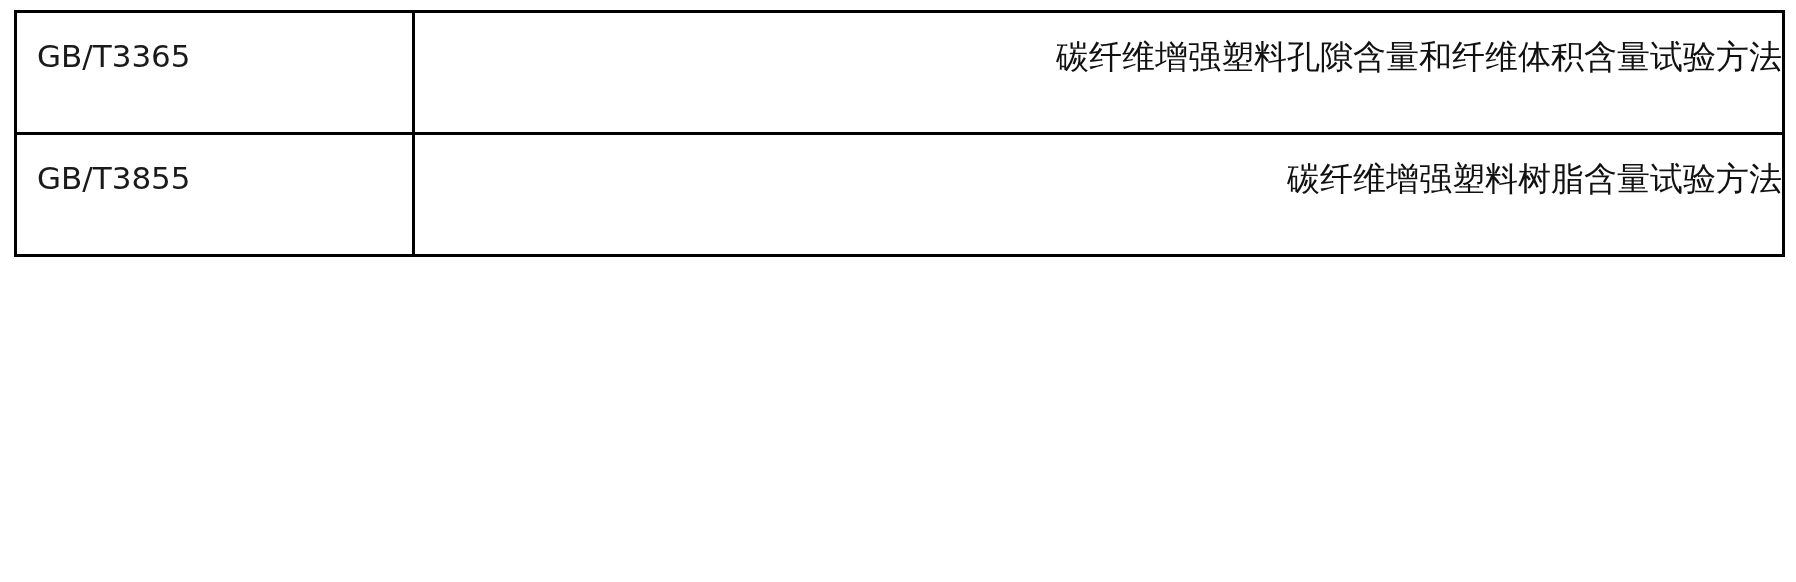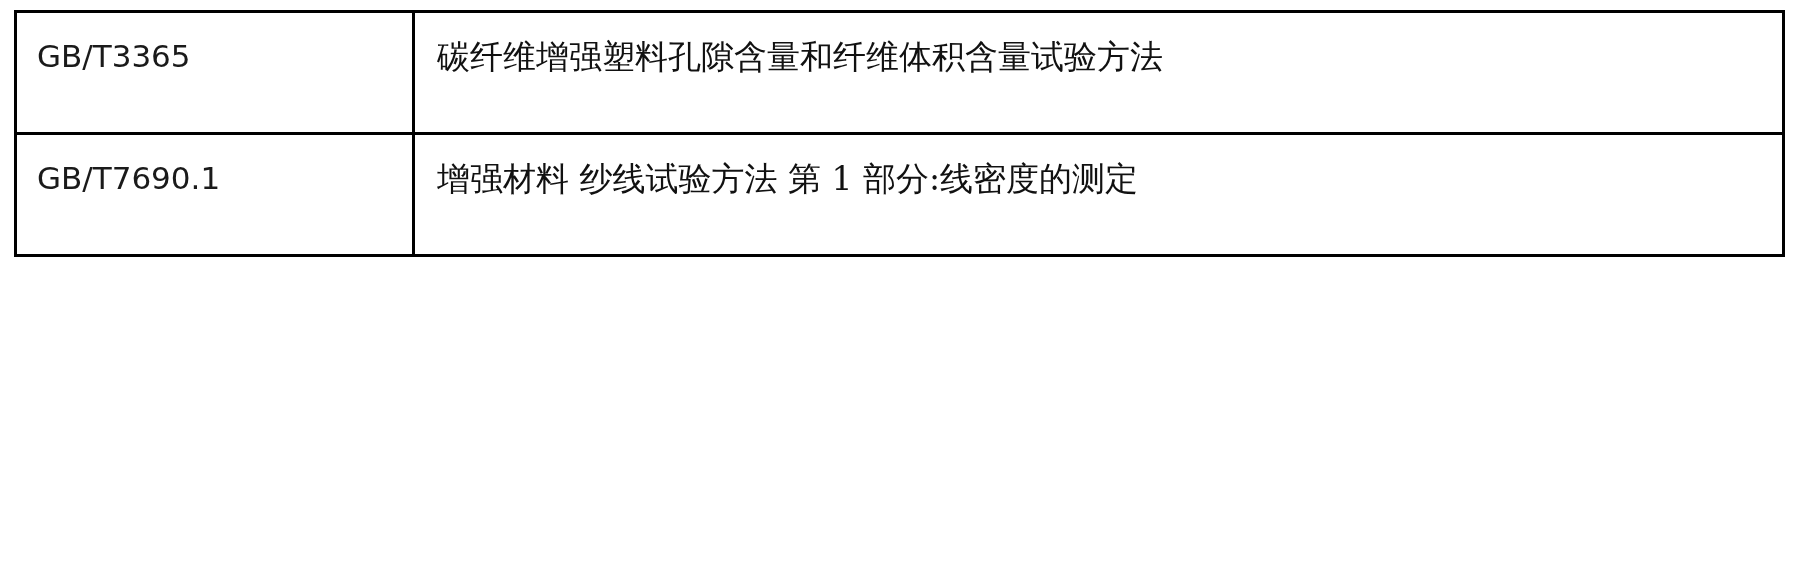--- a/index.html
+++ b/index.html
@@ -40,20 +40,21 @@
     vertical-align: top;
     padding: 0;
     background: #ffffff;
   }
   .std-table td.code-cell {
     border-right: 3px solid #000000;
     border-left: 3px solid #000000;
   }
   .std-table td.title-cell {
     border-right: 3px solid #000000;
+    text-align: right;
   }
   
   .std-table tr + tr td {
     border-top: 0;
   }
 
   .code-text {
     font-family: "DejaVu Sans", "Liberation Sans", sans-serif;
     font-size: 31px;
     line-height: 1;
@@ -84,21 +85,21 @@
       <tr>
         <td class="code-cell">
           <div class="code-text">GB/T3365</div>
         </td>
         <td class="title-cell">
           <div class="title-text">碳纤维增强塑料孔隙含量和纤维体积含量试验方法</div>
         </td>
       </tr>
       <tr>
         <td class="code-cell">
-          <div class="code-text">GB/T7690.1</div>
+          <div class="code-text">GB/T3855</div>
         </td>
         <td class="title-cell">
-          <div class="title-text">增强材料 纱线试验方法 第 1 部分:线密度的测定</div>
+          <div class="title-text">碳纤维增强塑料树脂含量试验方法</div>
         </td>
       </tr>
     </tbody>
   </table>
 </div>
 
 </body></html>

